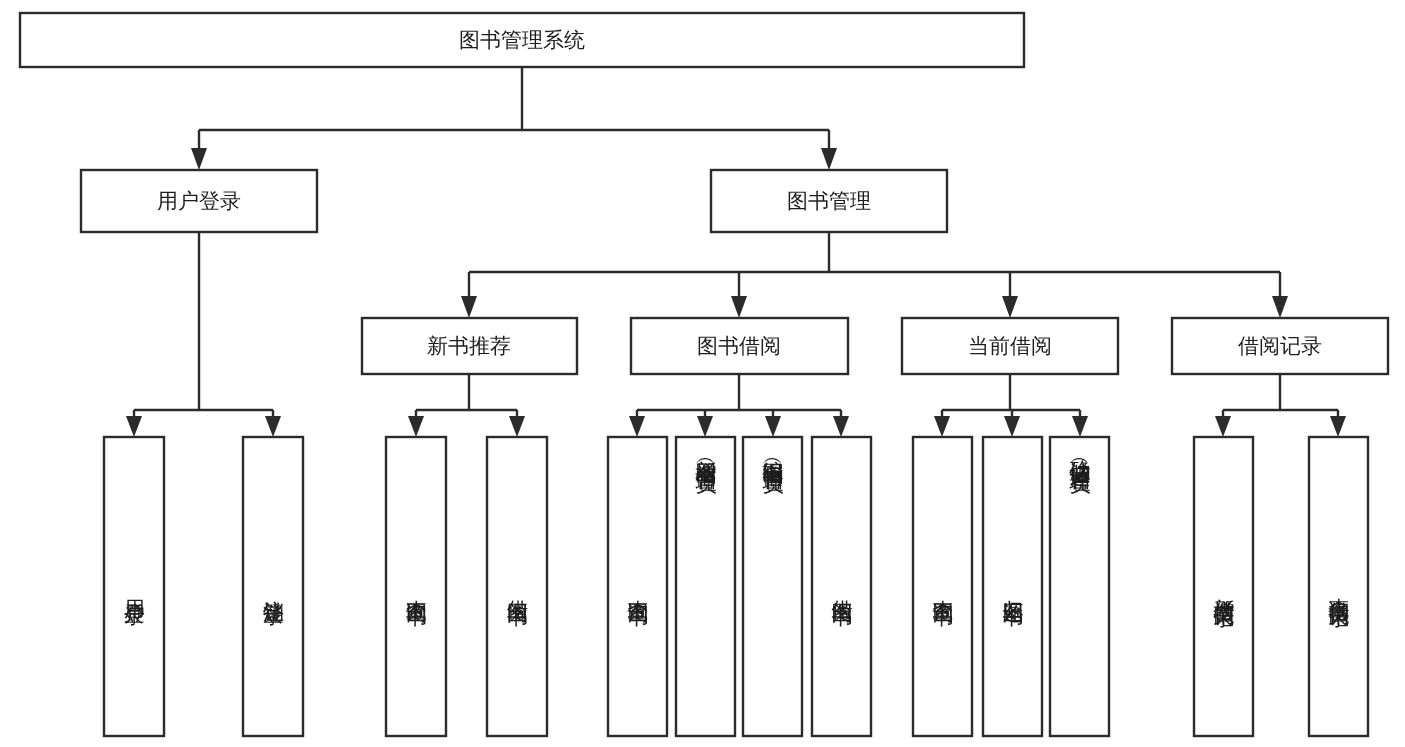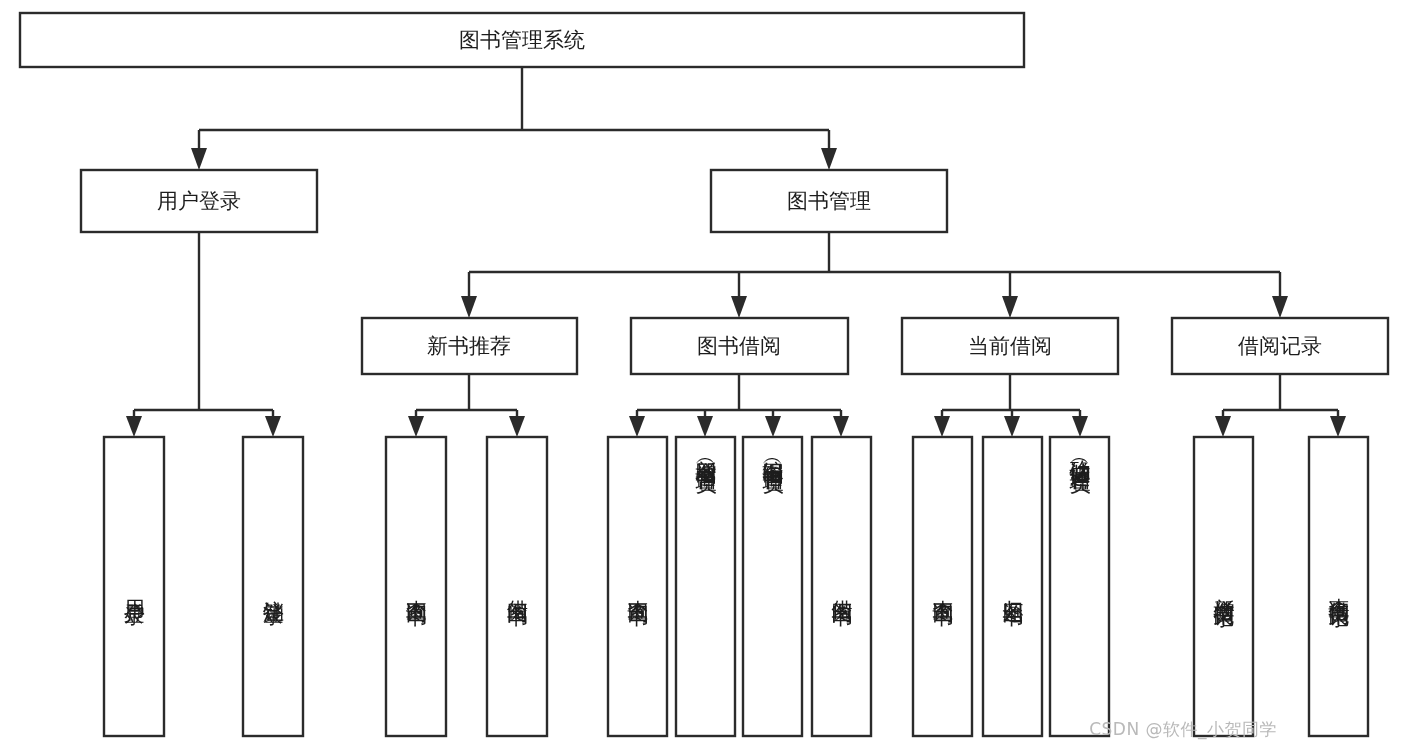--- a/index.html
+++ b/index.html
@@ -242,14 +242,13 @@
   <div class="node-label-v-wrap" style="left:1050px; top:443px; width:59px; height:293px;">
     <span class="node-label-v">确认归还（管理员）</span>
   </div>
   <div class="node-label-v-wrap" style="left:1194px; top:437px; width:59px; height:299px; align-items:center;">
     <span class="node-label-v">新增借阅记录</span>
   </div>
   <div class="node-label-v-wrap" style="left:1309px; top:437px; width:59px; height:299px; align-items:center;">
     <span class="node-label-v">查询借阅记录</span>
   </div>
 
-  <div id="watermark">CSDN @软件_小贺同学</div>
 </div>
 
 </body></html>

